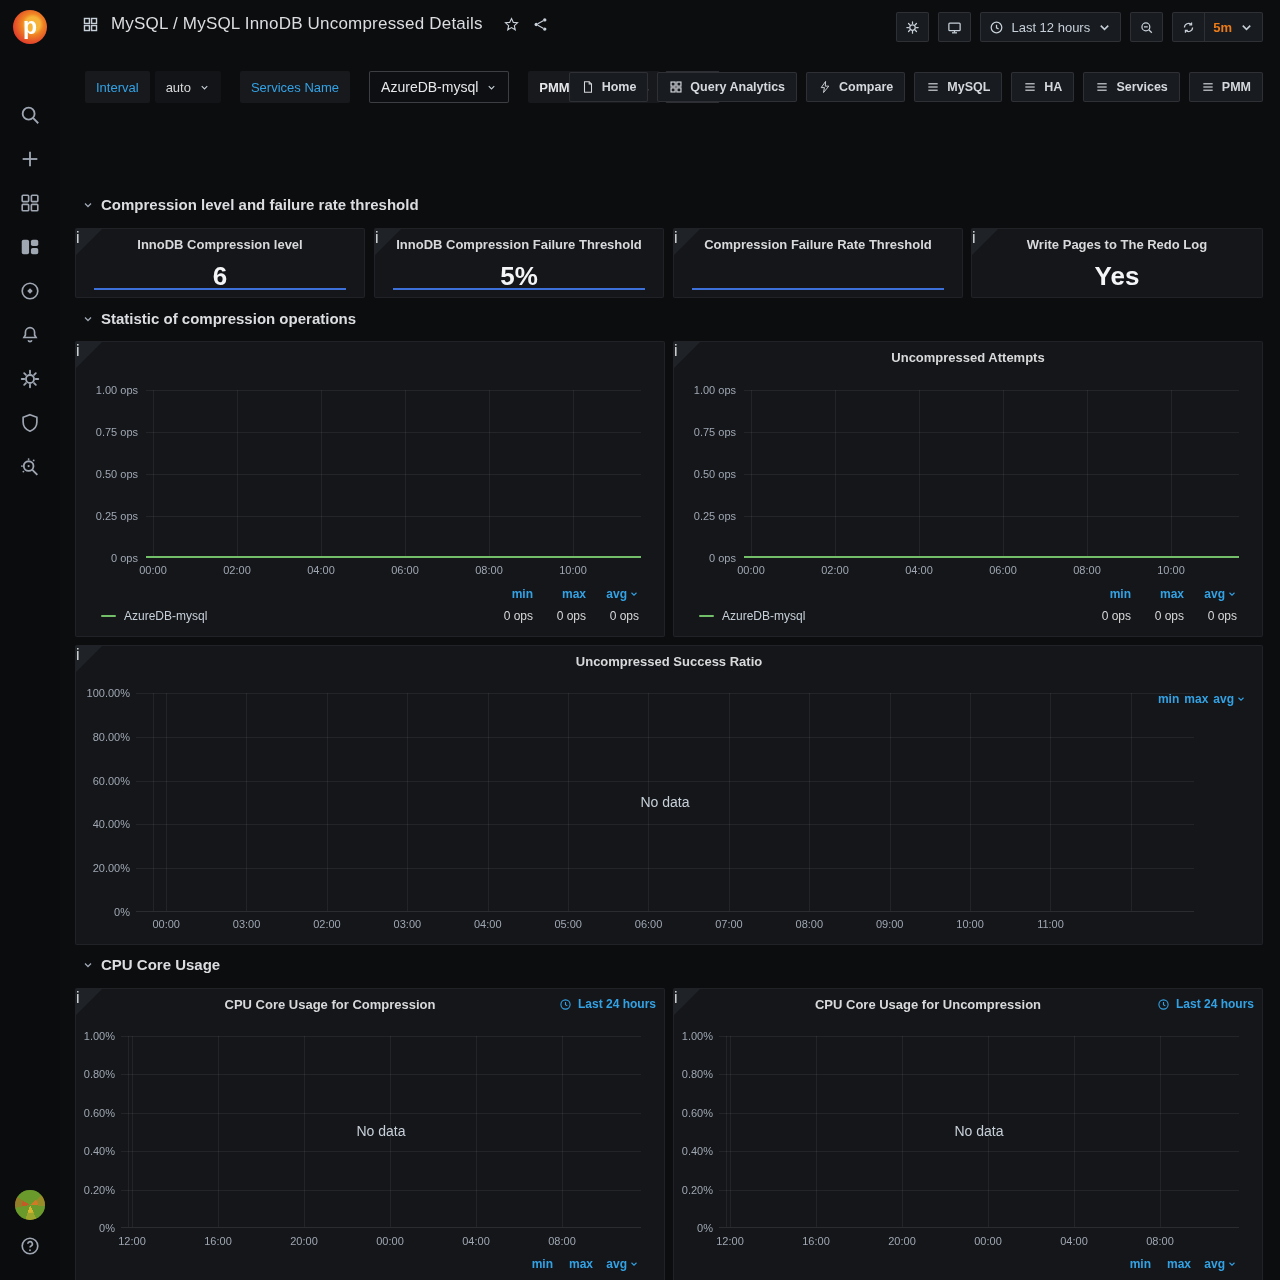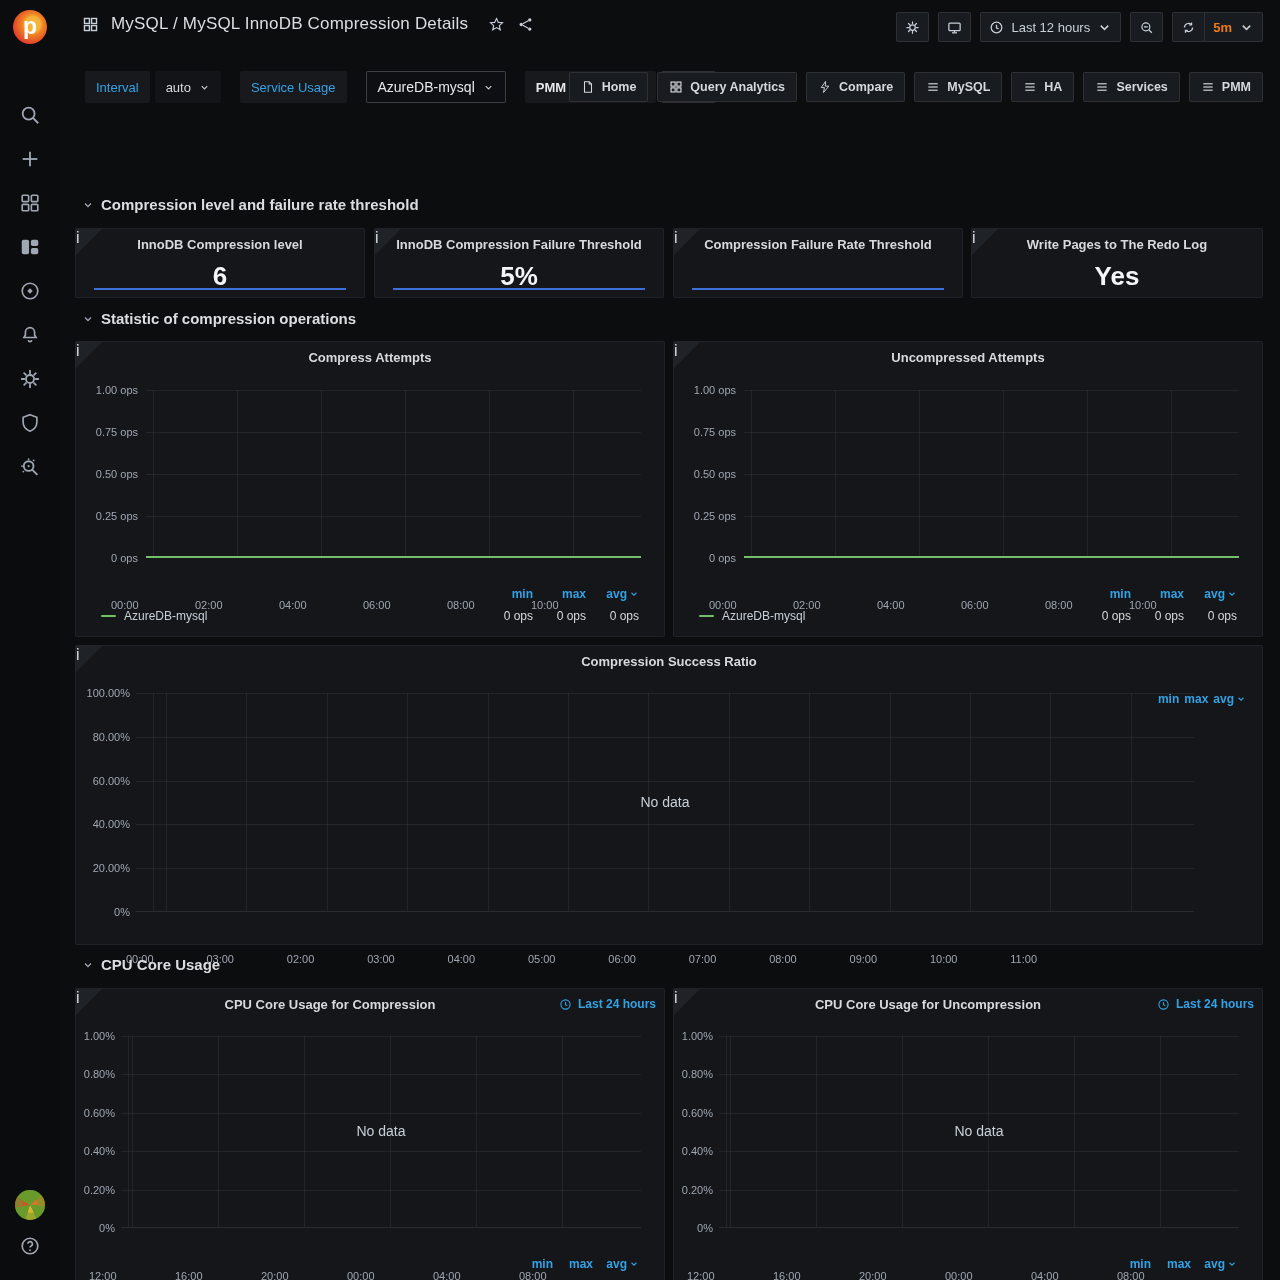--- a/index.html
+++ b/index.html
@@ -73,21 +73,21 @@
   .plot { position:absolute; border-bottom:1px solid rgba(204,204,220,.12); }
   .grid { position:absolute; inset:0;
           background-image:
             repeating-linear-gradient(to bottom, rgba(204,204,220,.08) 0 1px, transparent 1px var(--hstep)),
             repeating-linear-gradient(to right,  rgba(204,204,220,.08) 0 1px, transparent 1px var(--vstep));
           background-position: 0 0, var(--voff) 0; }
   .zero-line { position:absolute; left:0; right:0; bottom:-1px; height:2px; background:var(--series_green); }
   .yaxis { position:absolute; display:flex; flex-direction:column; justify-content:space-between; }
   .yaxis span { height:0; display:flex; align-items:center; justify-content:flex-end; font-size:11px; color:#9fa7b3; white-space:nowrap; }
   .xaxis { position:absolute; display:flex; }
-  .xaxis span { font-size:11px; color:#9fa7b3; flex:none;margin-top:35px; }
+  .xaxis span { text-align:center; font-size:11px; color:#9fa7b3; flex:none; }
   .no-data { position:absolute; text-align:center; font-size:14px; color:#c7d0d9; }
 
   .legend-cols { display:flex; }
   .legend-cols span { width:53px; text-align:right; font-size:12px; font-weight:700; color:var(--accent_blue); cursor:pointer; }
   .legend-cols .with-caret { display:flex; align-items:center; justify-content:flex-end; gap:2px; }
   .legend-cols .with-caret svg { width:10px; height:10px; color:var(--accent_blue); }
   .legend-vals { display:flex; }
   .legend-vals span { width:53px; text-align:right; font-size:12px; color:#d8d9da; }
   .series-name { display:flex; align-items:center; gap:8px; font-size:12px; color:#c7d0d9; cursor:pointer; }
   .series-dash { width:15px; height:2px; background:var(--series_green); border-radius:1px; }
@@ -192,21 +192,21 @@
     <div class="dash-header">
       <div class="title-row">
         <span class="apps-icon hdr-ic">
           <svg viewBox="0 0 24 24" fill="none" stroke="currentColor" stroke-width="2">
               <rect x="3.5" y="3.5" width="7" height="7"></rect>
               <rect x="13.5" y="3.5" width="7" height="7"></rect>
               <rect x="3.5" y="13.5" width="7" height="7"></rect>
               <rect x="13.5" y="13.5" width="7" height="7"></rect>
             </svg>
         </span>
-        <span class="page-title">MySQL / MySQL InnoDB Compression Details</span>
+        <span class="page-title">MySQL / MySQL InnoDB Uncompressed Details</span>
         <span class="hdr-ic" style="margin-left:8px;">
           <svg viewBox="0 0 24 24" fill="none" stroke="currentColor" stroke-width="1.6">
               <polygon points="12,3.5 14.6,9 20.5,9.6 16,13.7 17.3,19.5 12,16.4 6.7,19.5 8,13.7 3.5,9.6 9.4,9"></polygon>
             </svg>
         </span>
         <span class="hdr-ic">
           <svg viewBox="0 0 24 24" fill="currentColor">
               <circle cx="18" cy="5.5" r="2.4"></circle>
               <circle cx="6" cy="12" r="2.4"></circle>
               <circle cx="18" cy="18.5" r="2.4"></circle>
@@ -275,21 +275,21 @@
 
     <div class="filters">
       <div class="chip chip-label">Interval</div>
       <div class="chip chip-value">
         <span>auto</span>
         <svg class="caret" viewBox="0 0 24 24" fill="none" stroke="currentColor" stroke-width="2.4">
             <path d="M6 9l6 6 6-6"></path>
           </svg>
       </div>
       <div class="chip-gap"></div>
-      <div class="chip chip-label">Service Usage</div>
+      <div class="chip chip-label">Services Name</div>
       <div class="chip-gap"></div>
       <div class="chip chip-select">
         <span>AzureDB-mysql</span>
         <svg class="caret" viewBox="0 0 24 24" fill="none" stroke="currentColor" stroke-width="2.4">
             <path d="M6 9l6 6 6-6"></path>
           </svg>
       </div>
       <div class="chip-gap"></div>
       <div class="chip chip-label" style="color:#e7e8ea;font-weight:600;">PMM Annotations</div>
       <div class="toggle-box">
@@ -403,21 +403,20 @@
           <path d="M6 9l6 6 6-6"></path>
         </svg>
       <span>Statistic of compression operations</span>
     </div>
 
     <div class="panel" style="left:15px; top:341px; width:590px; height:296px;">
       <svg class="corner">
           <polygon points="0,0 26,0 0,26" fill="#1f2328"></polygon>
         </svg>
         <span class="corner info-i">i</span>
-      <div class="panel-title">Compress Attempts</div>
       <div class="plot" style="left:70px; top:48px; width:495px; height:168px; --hstep:42px; --vstep:84px; --voff:7px;">
         <div class="grid"></div>
         <div class="zero-line"></div>
       </div>
       <div class="yaxis" style="left:0; top:48px; width:62px; height:168px;">
           <span>1.00 ops</span>
           <span>0.75 ops</span>
           <span>0.50 ops</span>
           <span>0.25 ops</span>
           <span>0 ops</span>
@@ -499,21 +498,21 @@
           <span>0 ops</span>
         </div>
       </div>
     </div>
 
     <div class="panel" style="left:15px; top:645px; width:1188px; height:300px;">
       <svg class="corner">
           <polygon points="0,0 26,0 0,26" fill="#1f2328"></polygon>
         </svg>
         <span class="corner info-i">i</span>
-      <div class="panel-title">Compression Success Ratio</div>
+      <div class="panel-title">Uncompressed Success Ratio</div>
       <div class="plot" style="left:60px; top:47px; width:1058px; height:219px; --hstep:43.8px; --vstep:80.4px; --voff:30px;">
         <div class="grid"></div>
       </div>
       <div class="yaxis" style="left:0; top:47px; width:54px; height:219px;">
           <span>100.00%</span>
           <span>80.00%</span>
           <span>60.00%</span>
           <span>40.00%</span>
           <span>20.00%</span>
           <span>0%</span>

